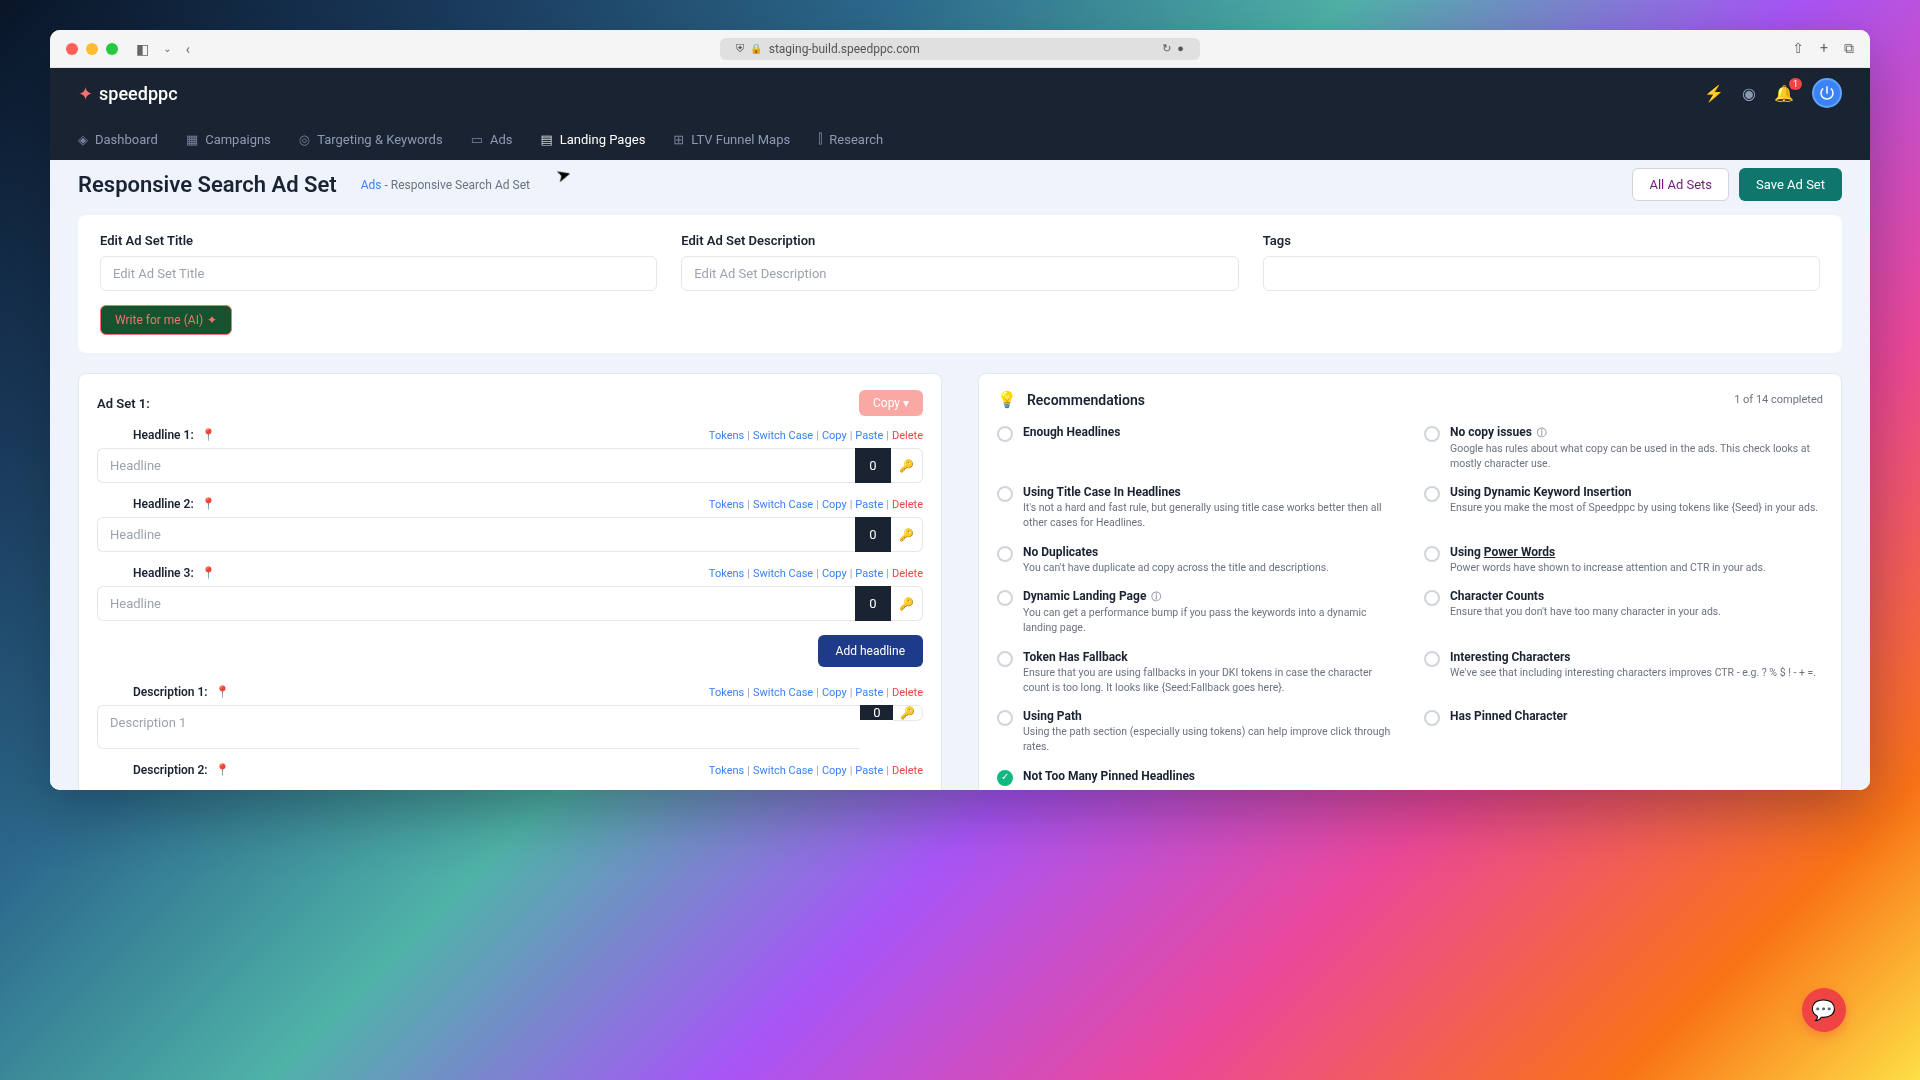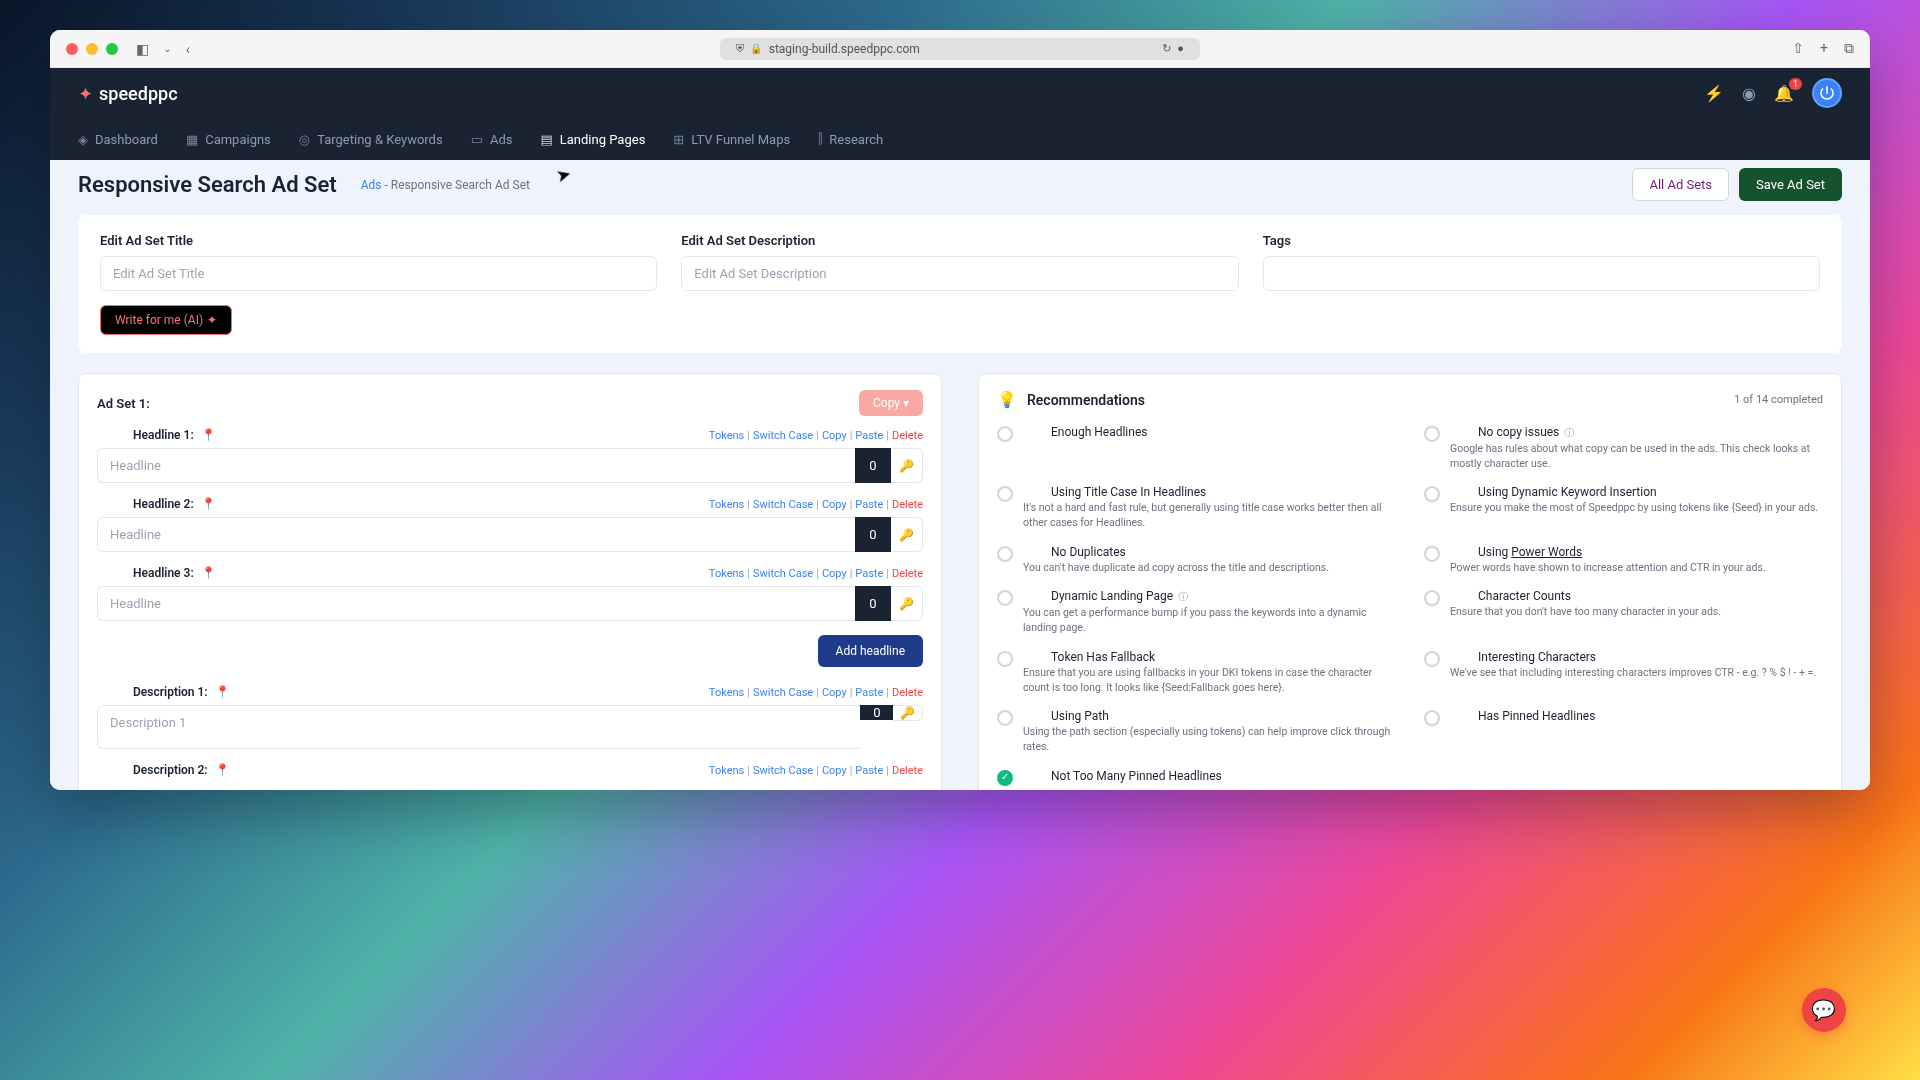--- a/index.html
+++ b/index.html
@@ -56,28 +56,28 @@
 .nav-item.active { color: #fff; }
 .nav-icon { font-size: 13px; opacity: 0.8; }
 .content { background: #eef3fc; flex: 1; overflow: auto; }
 .page-head { display: flex; align-items: center; padding: 8px 28px 14px; }
 .page-title { font-size: 22px; font-weight: 600; color: #1a2332; }
 .breadcrumb { margin-left: 24px; font-size: 12px; color: #6b7280; }
 .breadcrumb a { color: #3b82f6; text-decoration: none; }
 .head-btns { margin-left: auto; display: flex; gap: 10px; }
 .btn { border-radius: 6px; padding: 8px 16px; font-size: 13px; cursor: pointer; border: 1px solid transparent; }
 .btn-outline { background: #fff; border-color: #d1d5db; color: #701a75; }
-.btn-danger { background: #14532d; color: #fff; }
+.btn-danger { background: #0f766e; color: #fff; }
 .panel { background: #fff; margin: 0 28px 20px; border-radius: 8px; padding: 18px 22px; }
 .form-row { display: flex; gap: 24px; margin-bottom: 14px; }
 .form-col { flex: 1; }
 .form-label { font-size: 13px; font-weight: 600; color: #1a2332; margin-bottom: 8px; display: block; }
 .form-input { width: 100%; border: 1px solid #e5e7eb; border-radius: 6px; padding: 9px 12px; font-size: 13px; color: #374151; }
 .form-input::placeholder { color: #9ca3af; }
-.ai-btn { border: 1px solid #f87171; color: #f87171; background: #000000; border-radius: 6px; padding: 7px 14px; font-size: 12px; cursor: pointer; display: inline-flex; align-items: center; gap: 4px; }
+.ai-btn { border: 1px solid #f87171; color: #f87171; background: #14532d; border-radius: 6px; padding: 7px 14px; font-size: 12px; cursor: pointer; display: inline-flex; align-items: center; gap: 4px; }
 .cols { display: flex; gap: 36px; margin: 0 28px; }
 .left-col { flex: 1; }
 .right-col { flex: 1; }
 .card { background: #fff; border: 1px solid #e5e7eb; border-radius: 8px; padding: 16px 18px; margin-bottom: 16px; }
 .card-head { display: flex; align-items: center; margin-bottom: 12px; }
 .card-title { font-size: 13px; font-weight: 600; color: #1a2332; }
 .copy-btn { margin-left: auto; background: #f9a8a4; color: #fff; border: none; border-radius: 6px; padding: 6px 14px; font-size: 12px; cursor: pointer; }
 .field-block { margin-bottom: 14px; }
 .field-head { display: flex; align-items: center; margin-bottom: 6px; margin-left: 36px; }
 .field-label { font-size: 12px; font-weight: 600; color: #1a2332; }
@@ -95,21 +95,21 @@
 .rec-head { display: flex; align-items: center; margin-bottom: 16px; }
 .rec-title { font-size: 14px; font-weight: 600; color: #1a2332; }
 .rec-bulb { margin-right: 10px; color: #9ca3af; font-size: 16px; }
 .rec-count { margin-left: auto; font-size: 11px; color: #6b7280; }
 .rec-grid { display: grid; grid-template-columns: 1fr 1fr; gap: 14px 28px; }
 .rec-item { display: flex; gap: 10px; }
 .rec-circle { width: 16px; height: 16px; border: 2px solid #d1d5db; border-radius: 50%; flex-shrink: 0; margin-top: 1px; }
 .rec-circle.done { border-color: #10b981; background: #10b981; position: relative; }
 .rec-circle.done::after { content: "✓"; color: #fff; font-size: 10px; position: absolute; top: -1px; left: 2px; }
 .rec-text { flex: 1; }
-.rec-name { font-size: 12px; font-weight: 400; color: #1a2332; margin-bottom: 2px; margin-left: 28px; }
+.rec-name { font-size: 12px; font-weight: 700; color: #1a2332; margin-bottom: 2px; }
 .rec-name .info { font-size: 10px; color: #9ca3af; margin-left: 2px; }
 .rec-name .ul { text-decoration: underline; }
 .rec-desc { font-size: 10.5px; color: #6b7280; line-height: 1.4; }
 .fab { position: fixed; bottom: 48px; right: 74px; width: 44px; height: 44px; border-radius: 50%; background: #ef4444; color: #fff; display: flex; align-items: center; justify-content: center; font-size: 20px; cursor: pointer; box-shadow: 0 4px 12px rgba(239,68,68,0.4); }
 .cursor { position: fixed; top: 164px; left: 556px; font-size: 18px; color: #000; pointer-events: none; transform: rotate(-15deg); }
 textarea.form-ta { width: 100%; border: 1px solid #e5e7eb; border-right: none; border-radius: 6px 0 0 6px; padding: 9px 12px; font-size: 13px; resize: none; height: 44px; font-family: inherit; }
 textarea.form-ta::placeholder { color: #9ca3af; }
 .input-row-ta { display: flex; align-items: flex-start; }
 .input-row-ta .counter { border-radius: 0; }
 .clr { clear: both; }
@@ -407,21 +407,21 @@
       <div class="rec-circle "></div>
       <div class="rec-text">
         <div class="rec-name">Using Path</div>
         <div class="rec-desc">Using the path section (especially using tokens) can help improve click through rates.</div>
       </div>
     </div>
 
     <div class="rec-item">
       <div class="rec-circle "></div>
       <div class="rec-text">
-        <div class="rec-name">Has Pinned Headlines</div>
+        <div class="rec-name">Has Pinned Character</div>
 
       </div>
     </div>
 
     <div class="rec-item">
       <div class="rec-circle done"></div>
       <div class="rec-text">
         <div class="rec-name">Not Too Many Pinned Headlines</div>
 
       </div>

